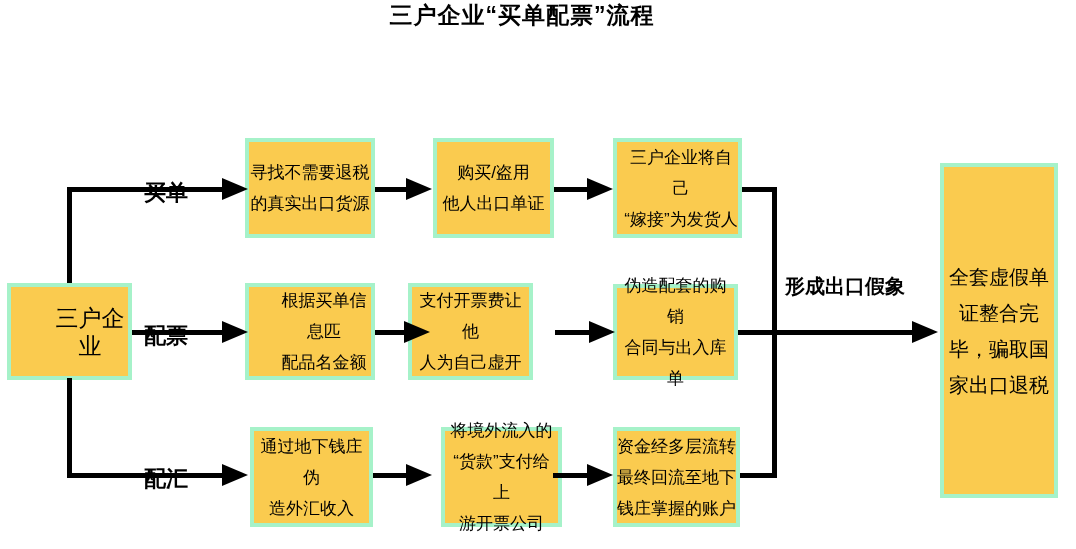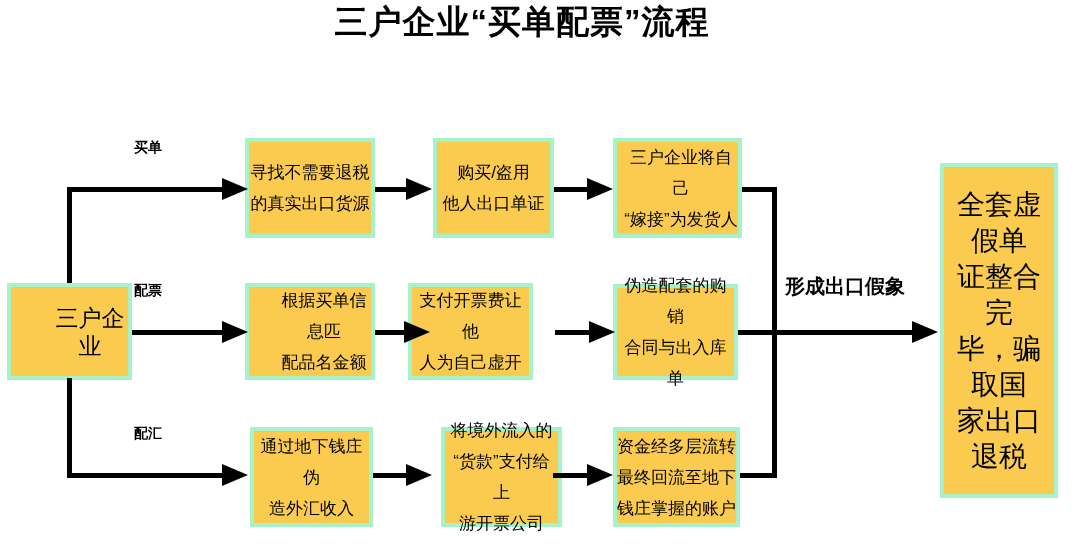--- a/index.html
+++ b/index.html
@@ -19,48 +19,49 @@
     position:relative;
     width:1076px;
     height:549px;
     background:var(--bg);
     overflow:hidden;
   }
   .title{
     position:absolute;
     left:0; top:40; width:1044px;
     text-align:center;
-    font-size:33px;
+    font-size:23px;
     font-weight:800;
     letter-spacing:1px;
   }
   .box{
     position:absolute;
     box-sizing:border-box;
     background:var(--box-fill);
     border:4px solid var(--box-border);
     display:flex;
     align-items:center;
     justify-content:center;
   }
   .box > span{
     display:block;
     white-space:pre-line;
     text-align:center;
     line-height:31px;
     font-size:17px;
   }
   .source-box > span{font-size:23px; line-height:28px;margin-left:41px;}
-  .result-box > span{font-size:28px; line-height:36px;}
+  .result-box > span{font-size:20px; line-height:36px;}
   .blabel{
     position:absolute;
-    font-size:14px;
+    font-size:22px;
     font-weight:800;
-    text-align:left;
+    text-align:center;
     width:64px;
+    margin-top:39px;
   }
   .clabel{
     position:absolute;
     font-size:20px;
     font-weight:800;
     text-align:center;
   }
   .hline{position:absolute; height:5px; background:var(--line);}
   .vline{position:absolute; width:5px; background:var(--line);}
   .ahead{

